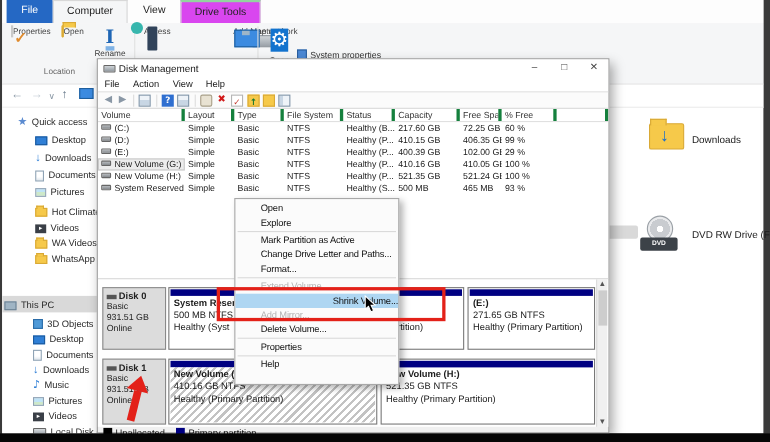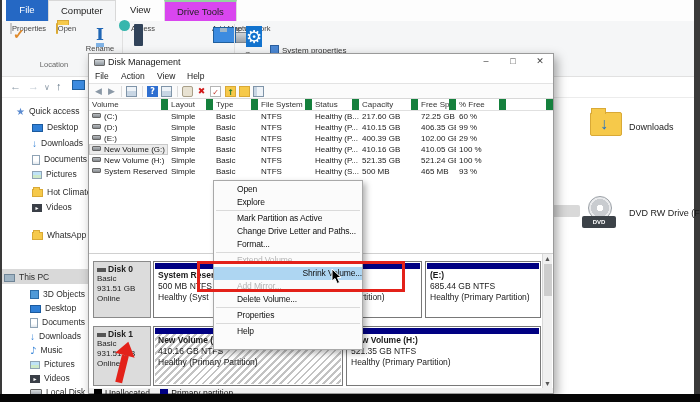--- a/index.html
+++ b/index.html
@@ -91,21 +91,21 @@
   .ti-grid { border:1px solid #7f94a8; background:linear-gradient(#eef3f8 40%,#c8d6e4 40%); }
   .ti-help { background:#2f6fd0; color:#fff; font-weight:bold; font-size:8px; }
   .ti-bubble { background:#e8e2d2; border:1px solid #a89f88; border-radius:2px; }
   .ti-x { color:#d11a1a; font-weight:bold; }
   .ti-doc { background:#fff; border:1px solid #b5b5b5; color:#c23a2f; font-size:8px; }
   .ti-fold { background:#f6c94a; border:1px solid #d9a936; color:#1e7a2e; font-weight:bold; font-size:8px; }
   .ti-panes { border:1px solid #7f94a8; background:linear-gradient(90deg,#c8d6e4 35%,#eef3f8 35%); }
 
   .dm-list { position:absolute; left:0; top:45px; width:100%; height:155px; background:#fff; border-bottom:1px solid #d0d0d0; overflow:hidden; }
   .vhead { display:flex; height:12px; border-bottom:1px solid #e0e0e0; font-size:8px; color:#333; }
-  .vhead > div { border-right:7px solid #15803d; padding:1px 0 0 3px; white-space:nowrap; overflow:hidden; }
+  .vhead > div { border-right:3px solid #15803d; padding:1px 0 0 3px; white-space:nowrap; overflow:hidden; }
   .vrow { display:flex; height:11px; font-size:8px; color:#1a1a1a; }
   .vrow > div { padding:0 0 0 3px; white-space:nowrap; overflow:hidden; line-height:11px; }
   .c0{width:79px;} .c1{width:45px;} .c2{width:45px;} .c3{width:54px;} .c4{width:47px;} .c5{width:59px;} .c6{width:38px;} .c7{width:50px;} .c8{flex:1;}
   .vdrive { display:inline-block; width:9px; height:5px; background:linear-gradient(#b8bcc0,#85898d); border:1px solid #666; border-radius:1px; vertical-align:1px; margin-right:3px; }
   .vrow.foc .c0 { background:#ececec; outline:1px solid #c9c9c9; outline-offset:-1px; }
 
   .dm-graph { position:absolute; left:0; top:200px; width:100%; height:134px; background:#fff; }
   .dblock { position:absolute; left:4px; right:12px; }
   .dpanel { position:absolute; left:0; top:0; width:58px; height:100%; background:#dcdcdc; border:1px solid #8a8a8a; padding:2px 3px; font-size:8px; line-height:10px; color:#222; }
   .dpanel .dname { font-weight:bold; font-size:8.5px; }
@@ -213,20 +213,23 @@
       <span class="si si-doc"></span><span>Documents</span>
     </div>
     <div class="sitem" style="top:69px;left:30px;">
       <span class="si si-pic"></span><span>Pictures</span>
     </div>
     <div class="sitem" style="top:87px;left:30px;">
       <span class="si si-fold"></span><span>Hot Climates</span>
     </div>
     <div class="sitem" style="top:102px;left:30px;">
       <span class="si si-vid">▸</span><span>Videos</span>
+    </div>
+    <div class="sitem" style="top:116px;left:30px;">
+      <span class="si si-fold"></span><span>WA Videos</span>
     </div>
     <div class="sitem" style="top:130px;left:30px;">
       <span class="si si-fold"></span><span>WhatsApp Imag</span>
     </div>
     <div class="sitem" style="top:172px;left:2px;">
       <span class="si si-mon gray"></span><span>This PC</span>
     </div>
     <div class="sitem" style="top:189px;left:28px;">
       <span class="si si-cube"></span><span>3D Objects</span>
     </div>
@@ -388,21 +391,21 @@
         </div>
         <div class="p" style="left:127px;width:142px;">
           <div class="band"></div>
           <div class="ptxt"><span class="pname">(D:)</span></div>
           <div class="ptxt">410.15 GB NTFS</div>
           <div class="ptxt">Healthy (Primary Partition)</div>
         </div>
         <div class="p" style="left:272px;right:0;">
           <div class="band"></div>
           <div class="ptxt"><span class="pname">(E:)</span></div>
-          <div class="ptxt">685.44 GB NTFS</div>
+          <div class="ptxt">271.65 GB NTFS</div>
           <div class="ptxt">Healthy (Primary Partition)</div>
         </div>
       </div>
     </div>
 
     <div class="dblock" style="top:72px;height:60px;">
       <div class="dpanel">
         <div class="dname"><span class="bar"></span><span>Disk 1</span></div>
         <div>Basic</div>
         <div>931.51 GB</div>

